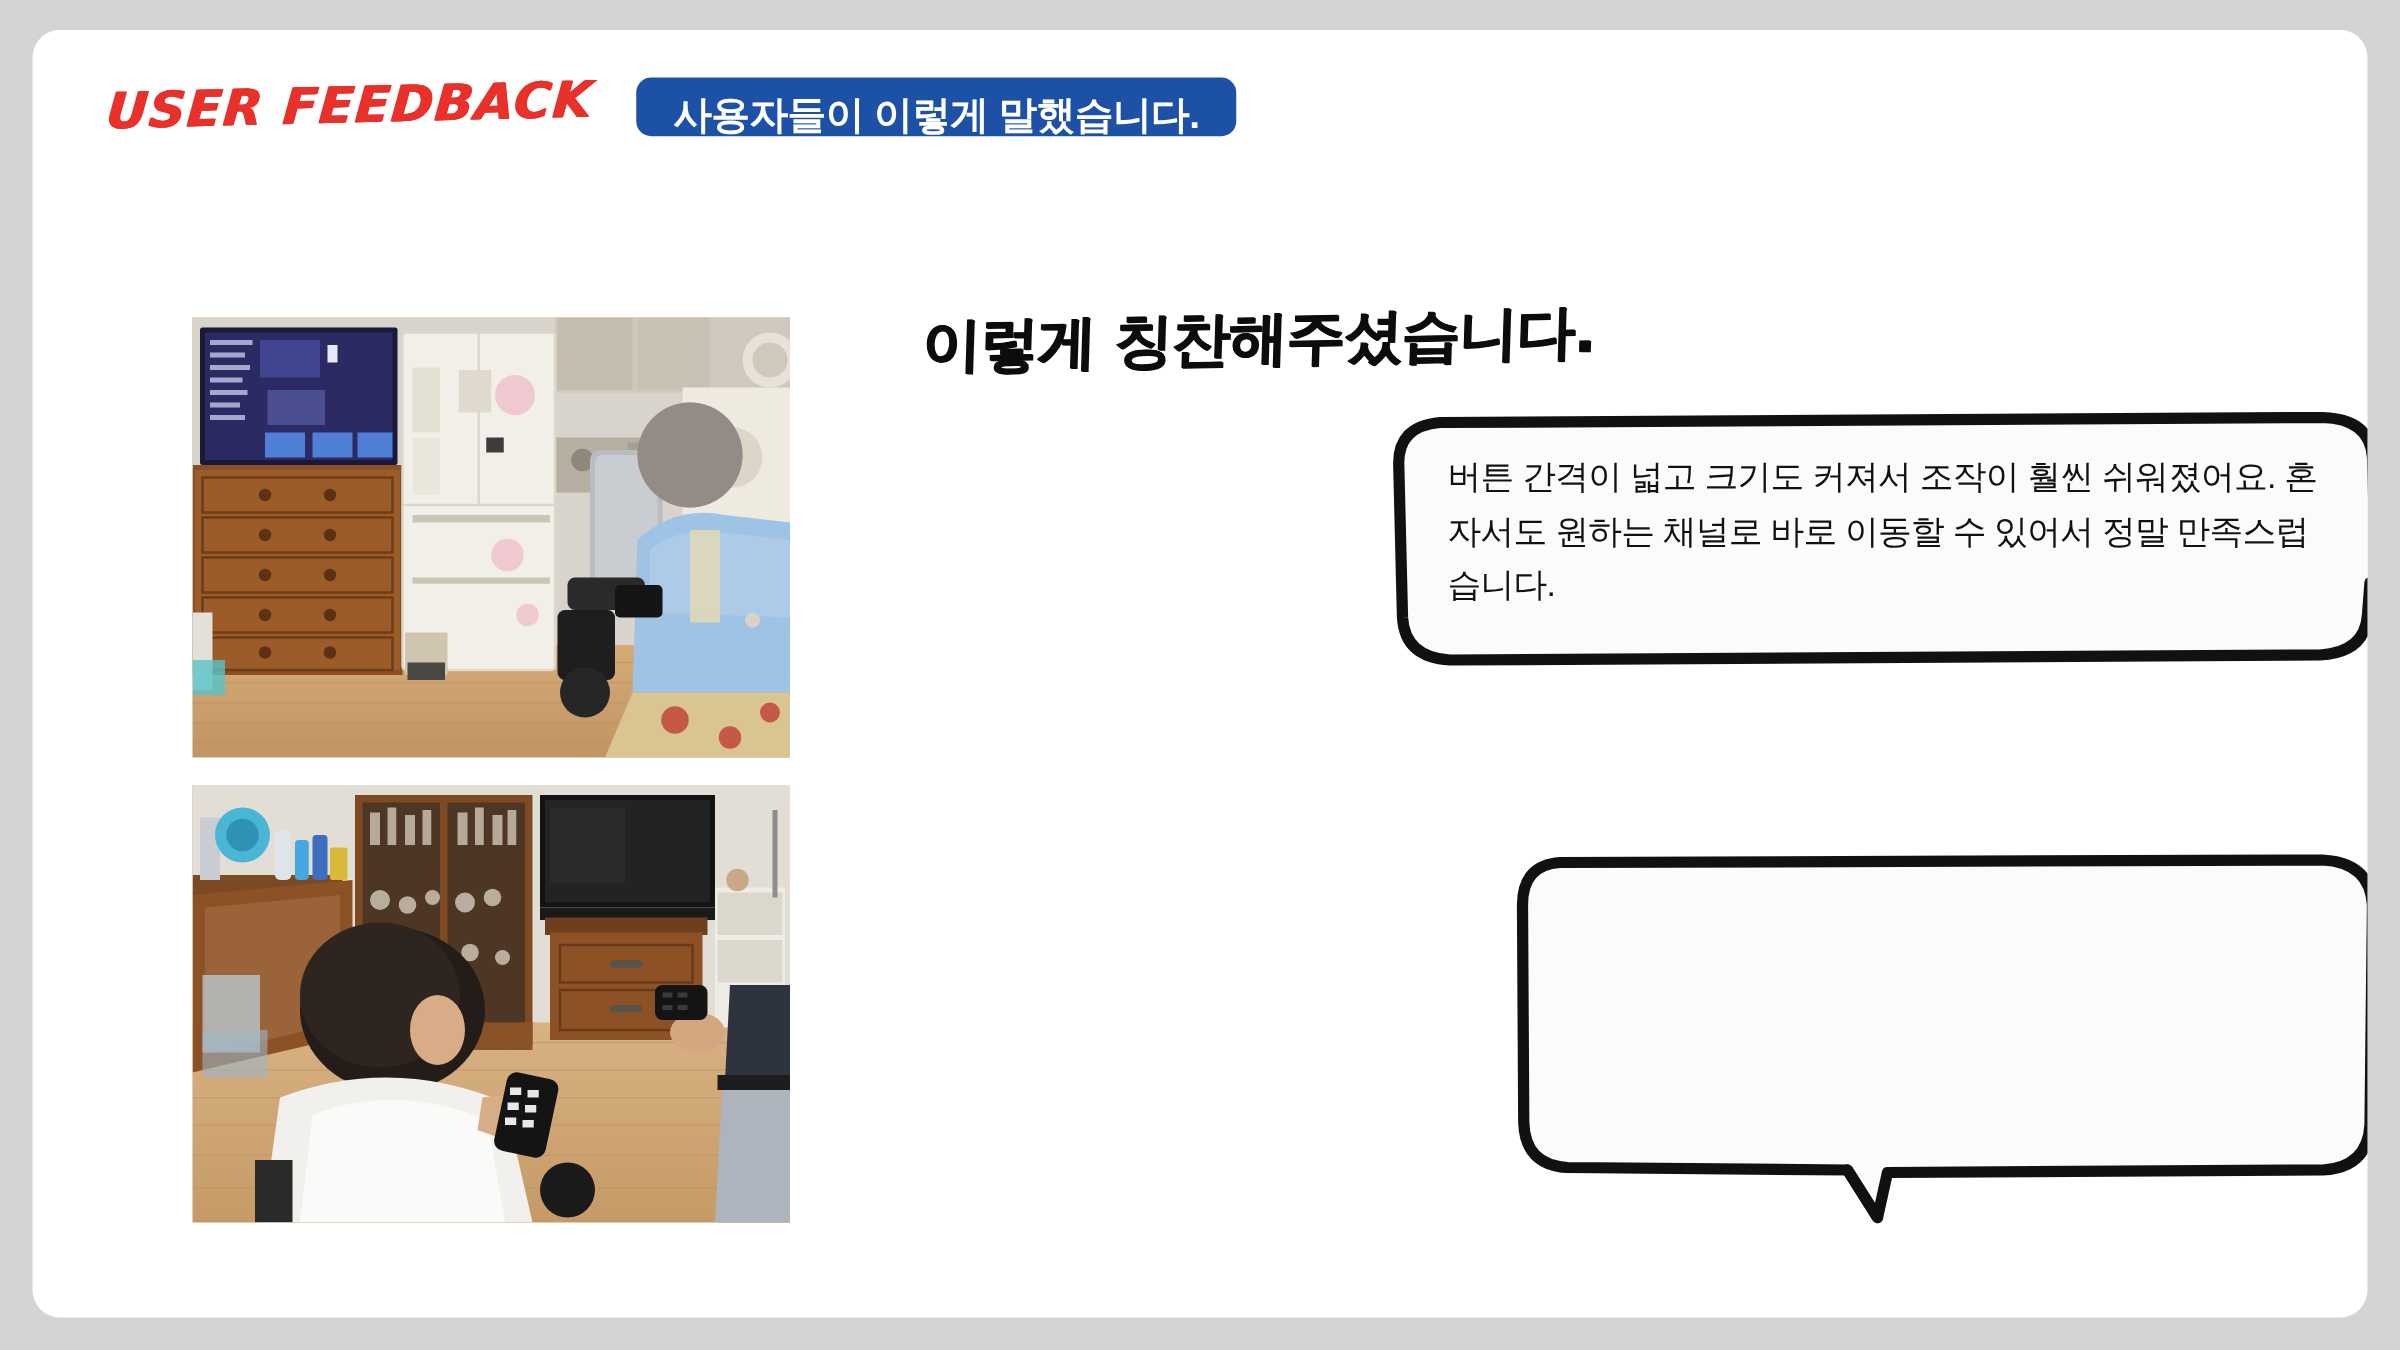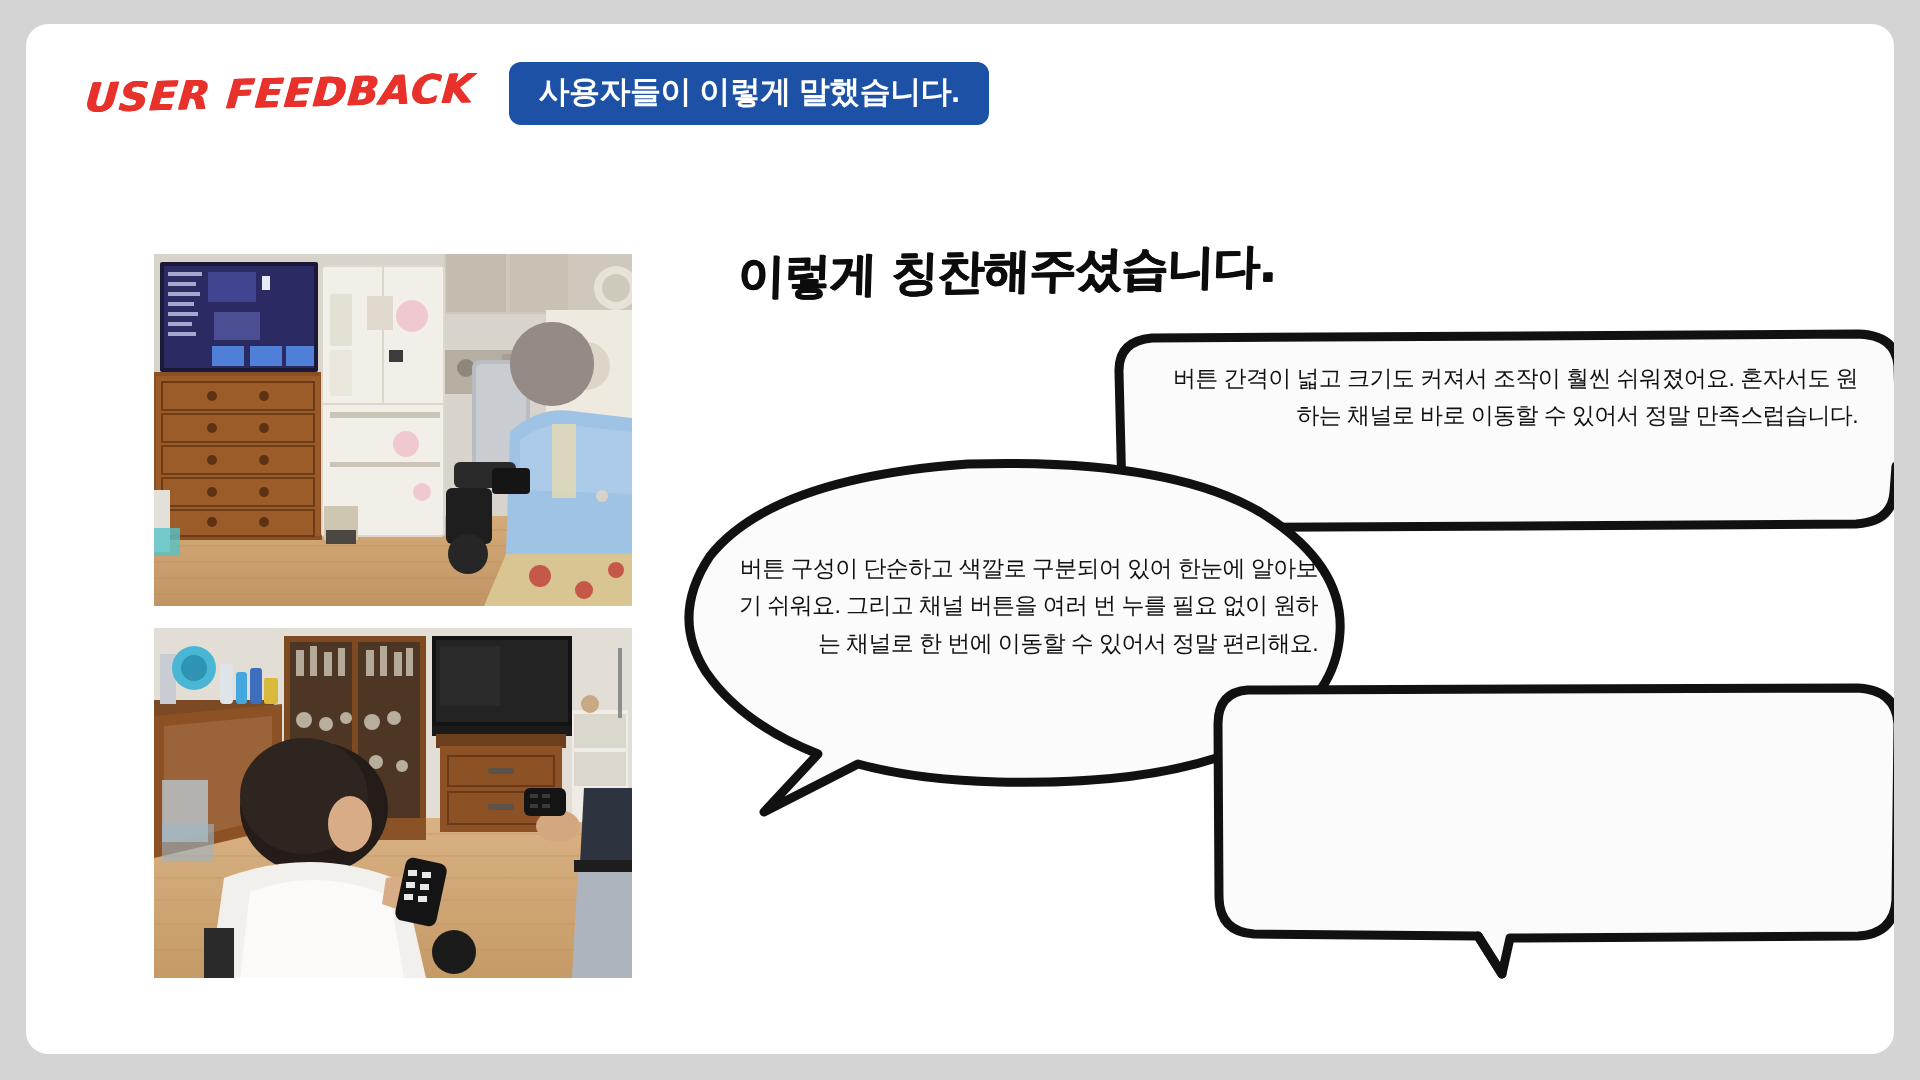--- a/index.html
+++ b/index.html
@@ -50,21 +50,21 @@
     color: #e8312a;
     white-space: nowrap;
     transform: skewX(-6deg) rotate(-1.4deg);
     text-shadow: 0.7px 0 0 #e8312a, -0.7px 0 0 #e8312a;
   }
 
   #badge {
     background: #1c51a6;
     color: #ffffff;
     border-radius: 12px;
-    padding: 14px 30px 16px 30px;
+    padding: 14px 30px 0 30px;
     font-size: 31px;
     font-weight: 700;
     letter-spacing: -0.5px;
     white-space: nowrap;
     line-height: 1.05;
   }
 
   
   .photo {
     position: absolute;
@@ -90,26 +90,25 @@
     white-space: nowrap;
     transform: rotate(-1.2deg) skewX(-3deg);
     text-shadow: 0.8px 0.3px 0 #0c0c0c, -0.5px -0.3px 0 #0c0c0c;
   }
 
   
   .bubble { position: absolute; }
   .bubble svg { position: absolute; left: 0; top: 0; overflow: visible; }
   .bubble-text {
     position: absolute;
-    font-size: 23px;
+    font-size: 27px;
     line-height: 1.62;
     color: #111111;
     letter-spacing: -0.6px;
     white-space: pre-line;
-    text-align: right;
   }
 
   #bubble-1 { left: 1090px; top: 308px; width: 810px; height: 200px; }
   #bubble-1 .bubble-text { left: 42px; top: 28px; width: 700px; }
 
   #bubble-2 { left: 642px; top: 432px; width: 700px; height: 370px; }
   #bubble-2 .bubble-text { left: 60px; top: 94px; width: 590px; }
 
   #bubble-3 { left: 1188px; top: 660px; width: 680px; height: 400px; }
   #bubble-3 .bubble-text { left: 48px; top: 68px; width: 600px; }
@@ -367,36 +366,20 @@
                  L778,160
                  Q776,190 740,192
                  L44,196
                  Q8,194 6,162
                  L3,40
                  Q2,9 36,6 Z" fill="#fbfbfb" stroke="#111111" stroke-width="9" stroke-linejoin="round"></path>
       </svg>
       <div class="bubble-text">버튼 간격이 넓고 크기도 커져서 조작이 훨씬 쉬워졌어요. 혼자서도 원하는 채널로 바로 이동할 수 있어서 정말 만족스럽습니다.</div>
     </div>
 
-    <div class="bubble" id="bubble-2">
-      <svg width="700" height="370" viewBox="0 0 700 370">
-        <path d="M300,8
-                 Q500,2 592,56
-                 Q676,108 672,176
-                 Q668,248 584,288
-                 Q494,330 330,326
-                 Q248,324 190,308
-                 L96,356
-                 L150,298
-                 Q74,268 38,216
-                 Q2,160 42,100
-                 Q104,22 300,8 Z" fill="#fbfbfb" stroke="#111111" stroke-width="9" stroke-linejoin="round"></path>
-      </svg>
-      <div class="bubble-text">버튼 구성이 단순하고 색깔로 구분되어 있어 한눈에 알아보기 쉬워요. 그리고 채널 버튼을 여러 번 누를 필요 없이 원하는 채널로 한 번에 이동할 수 있어서 정말 편리해요.</div>
-    </div>
 
     <div class="bubble" id="bubble-3">
       <svg width="690" height="400" viewBox="0 0 690 400">
         <path d="M34,6
                  L644,4
                  Q682,6 684,40
                  L682,216
                  Q680,250 644,252
                  L296,254
                  L288,290

